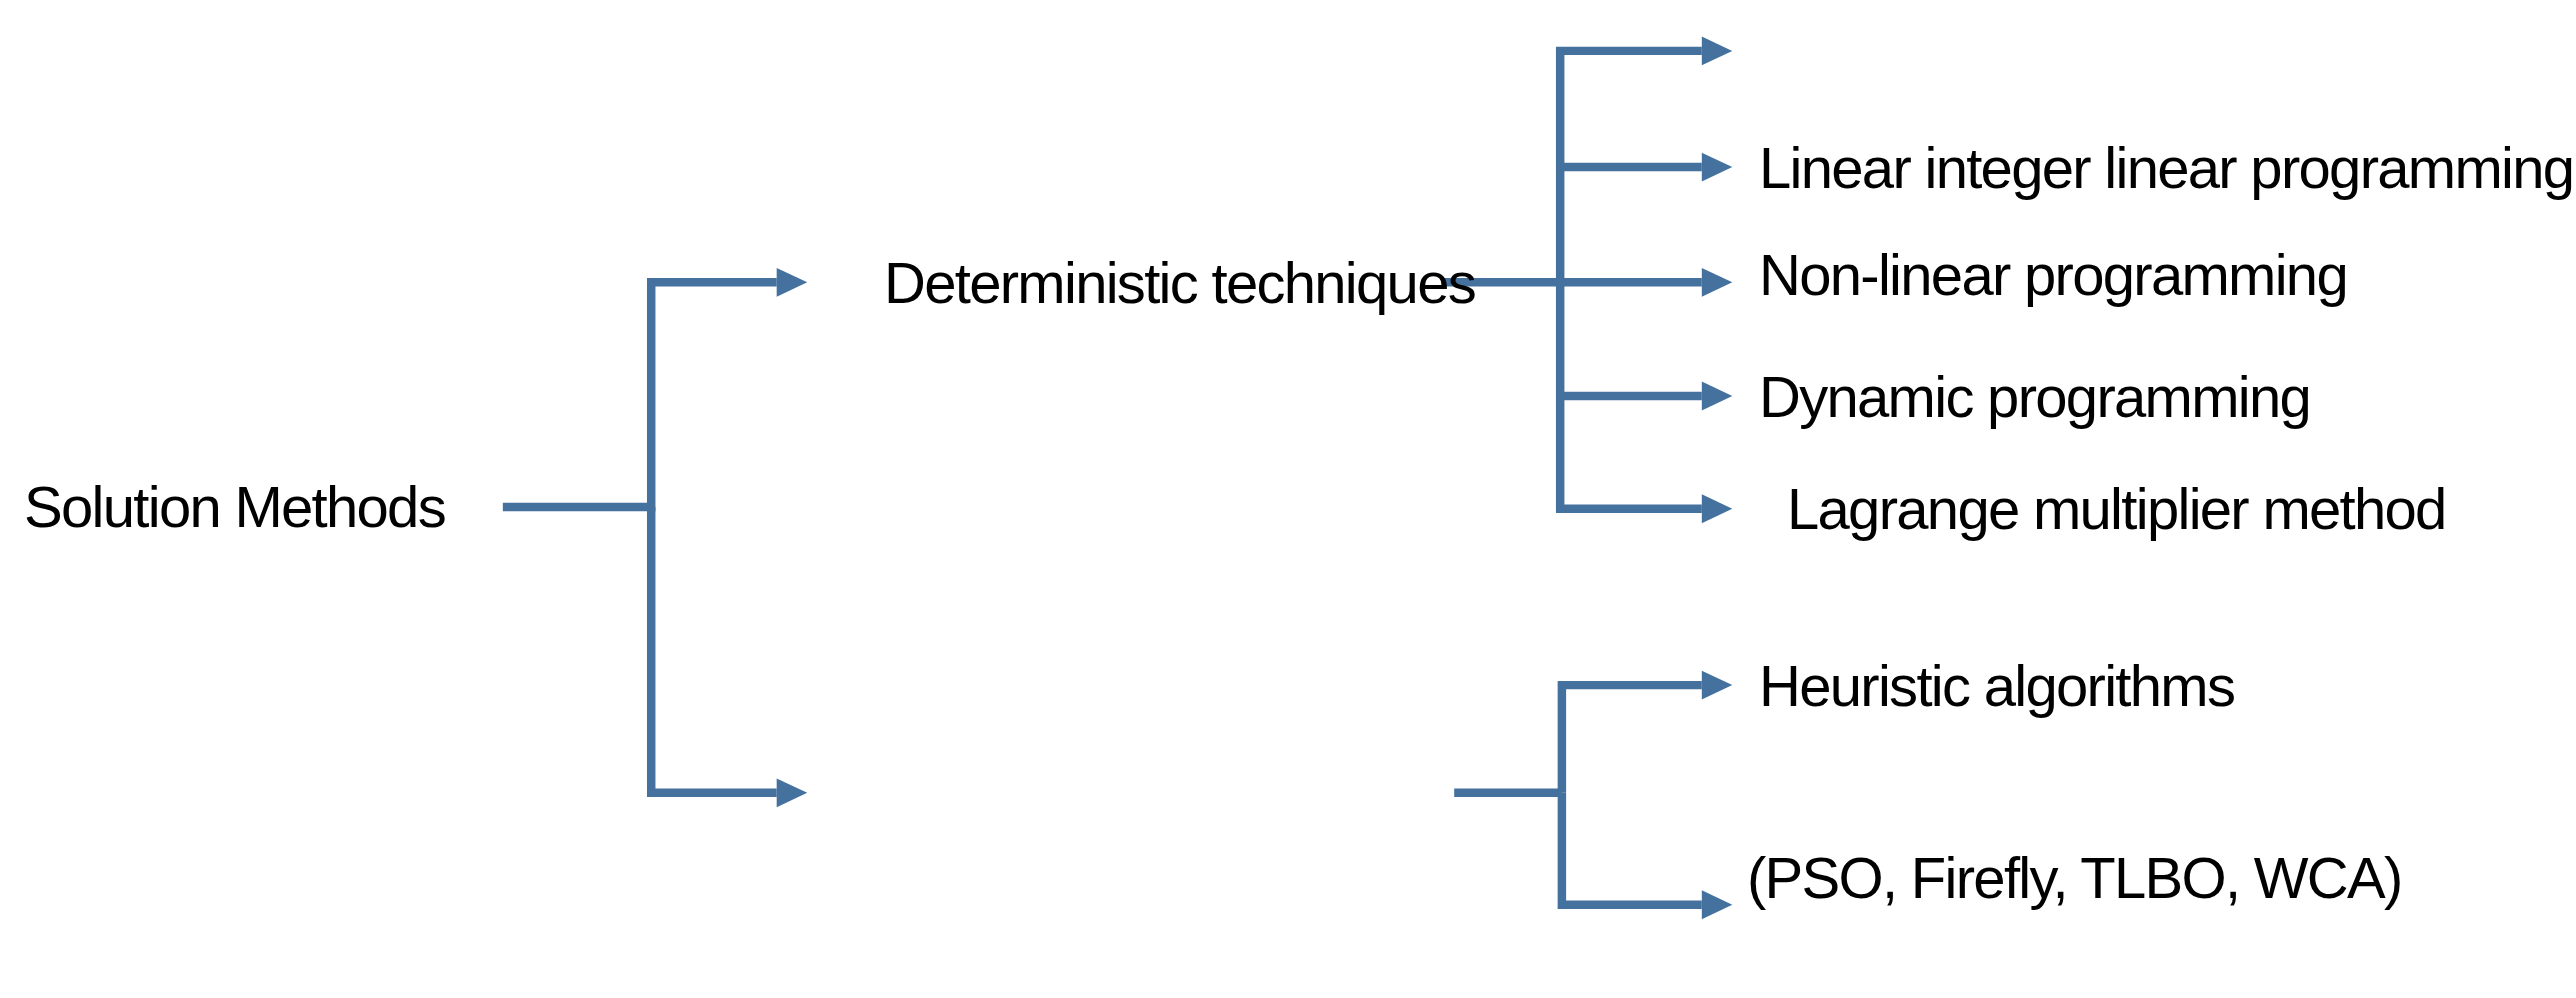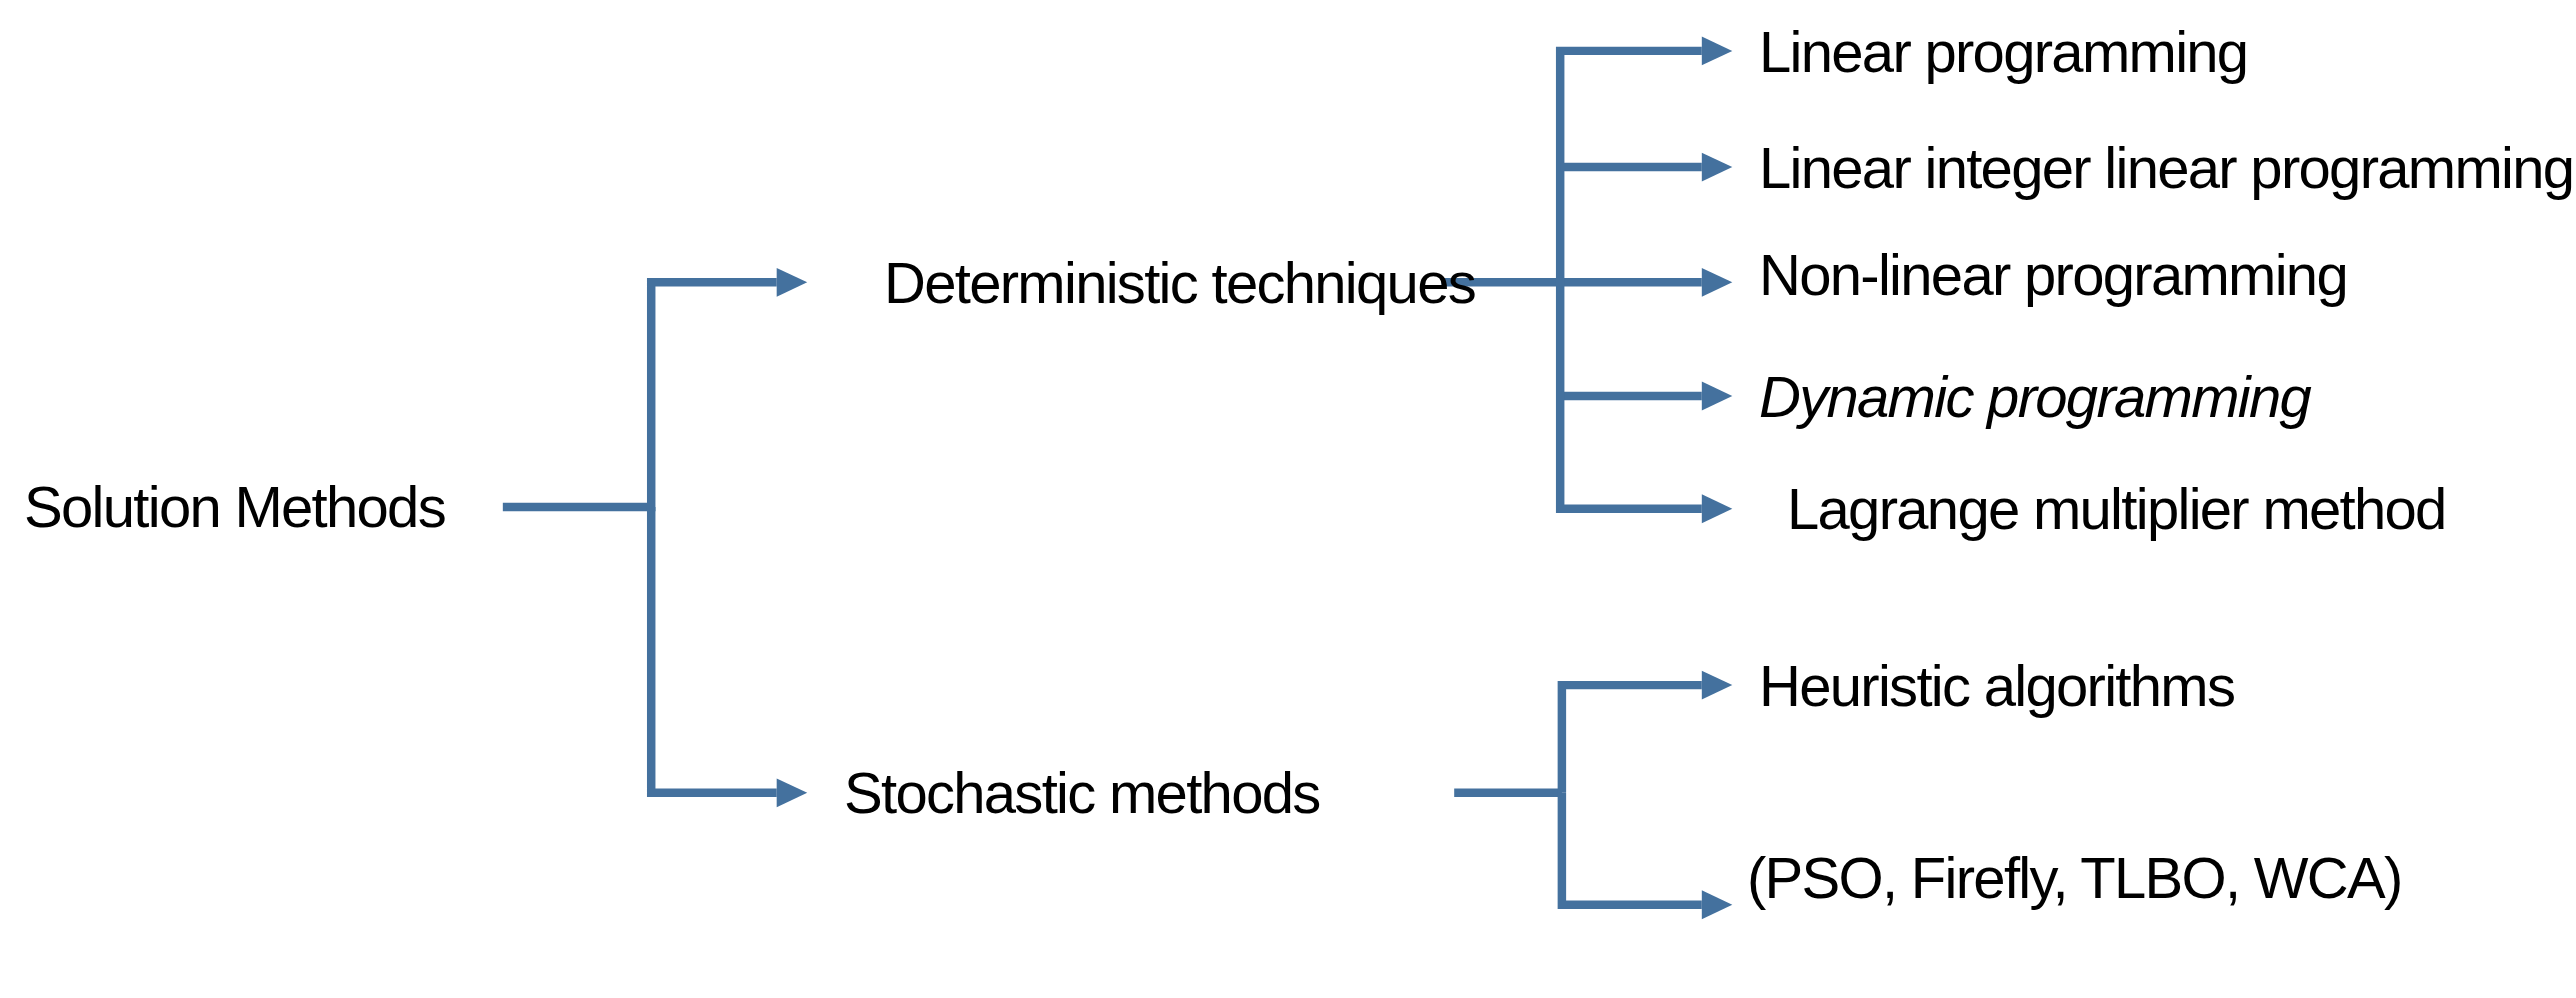--- a/index.html
+++ b/index.html
@@ -63,29 +63,27 @@
       <path d="M2043,600 L2007,583 L2007,617 Z"></path>
       <path d="M2043,808 L2007,791 L2007,825 Z"></path>
       <path d="M2043,1067 L2007,1050 L2007,1084 Z"></path>
     </g>
   </svg>
 
   <div class="lbl" style="left:24px; top:475px;">Solution Methods</div>
 
   <div class="lbl" style="left:884px; top:251px;">Deterministic techniques</div>
 
-  <div class="lbl" style="left:844px; top:761px;">Stochastic methods</div>
 
-  <div class="lbl" style="left:1759px; top:19.5px;">Linear programming</div>
 
   <div class="lbl" style="left:1759px; top:136px;">Linear integer linear programming</div>
 
   <div class="lbl" style="left:1759px; top:243px;">Non-linear programming</div>
 
-  <div class="lbl" style="left:1759px; top:365px;font-style:italic;">Dynamic programming</div>
+  <div class="lbl" style="left:1759px; top:365px;">Dynamic programming</div>
 
   <div class="lbl" style="left:1759px; top:477px;margin-left:28px;">Lagrange multiplier method</div>
 
   <div class="lbl" style="left:1759px; top:654px;">Heuristic algorithms</div>
 
   <div class="lbl-2line" style="left:1747px; top:844px;">
     <span class="line">(PSO, Firefly, TLBO, WCA)</span>
   </div>
 
 </div>

